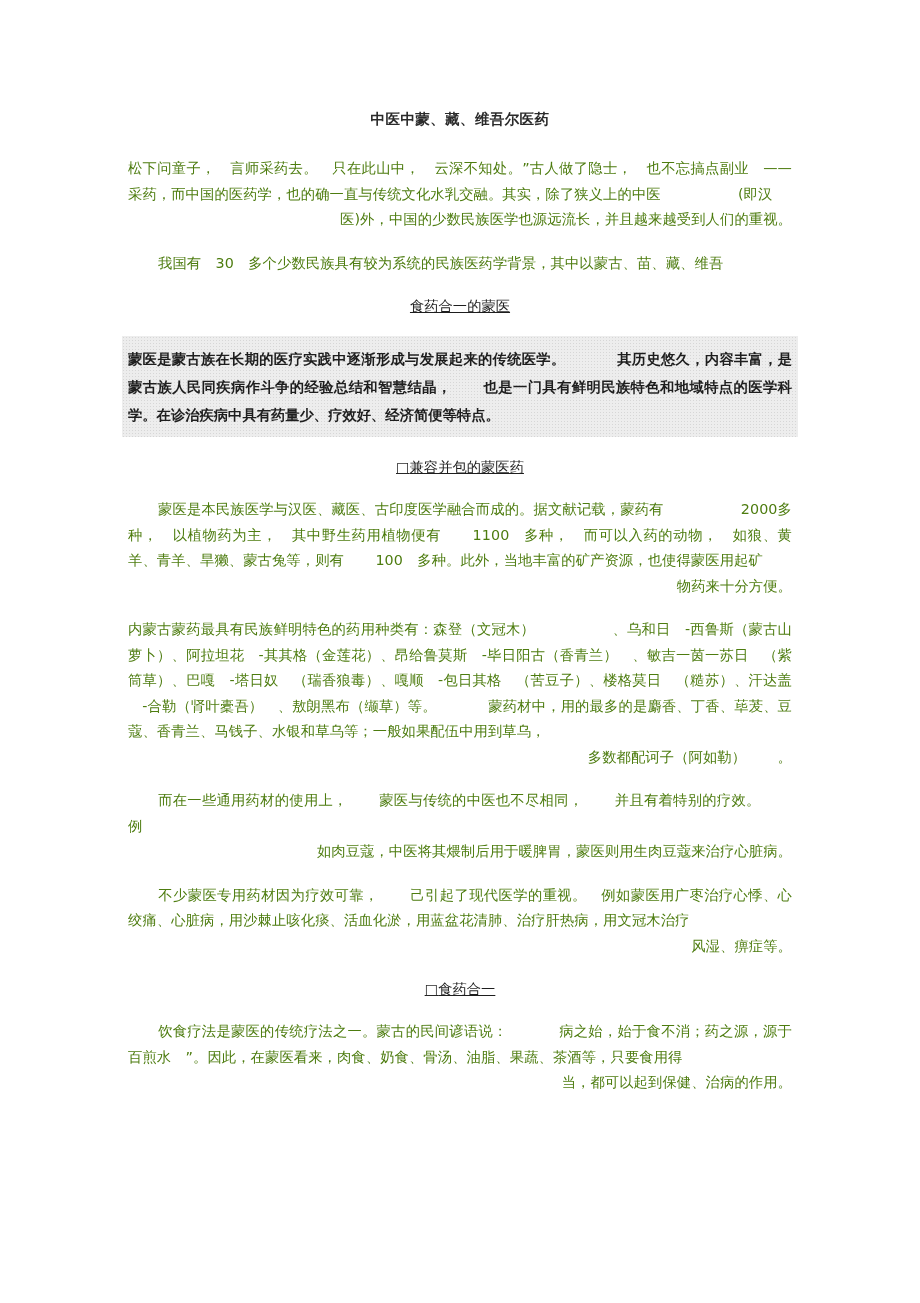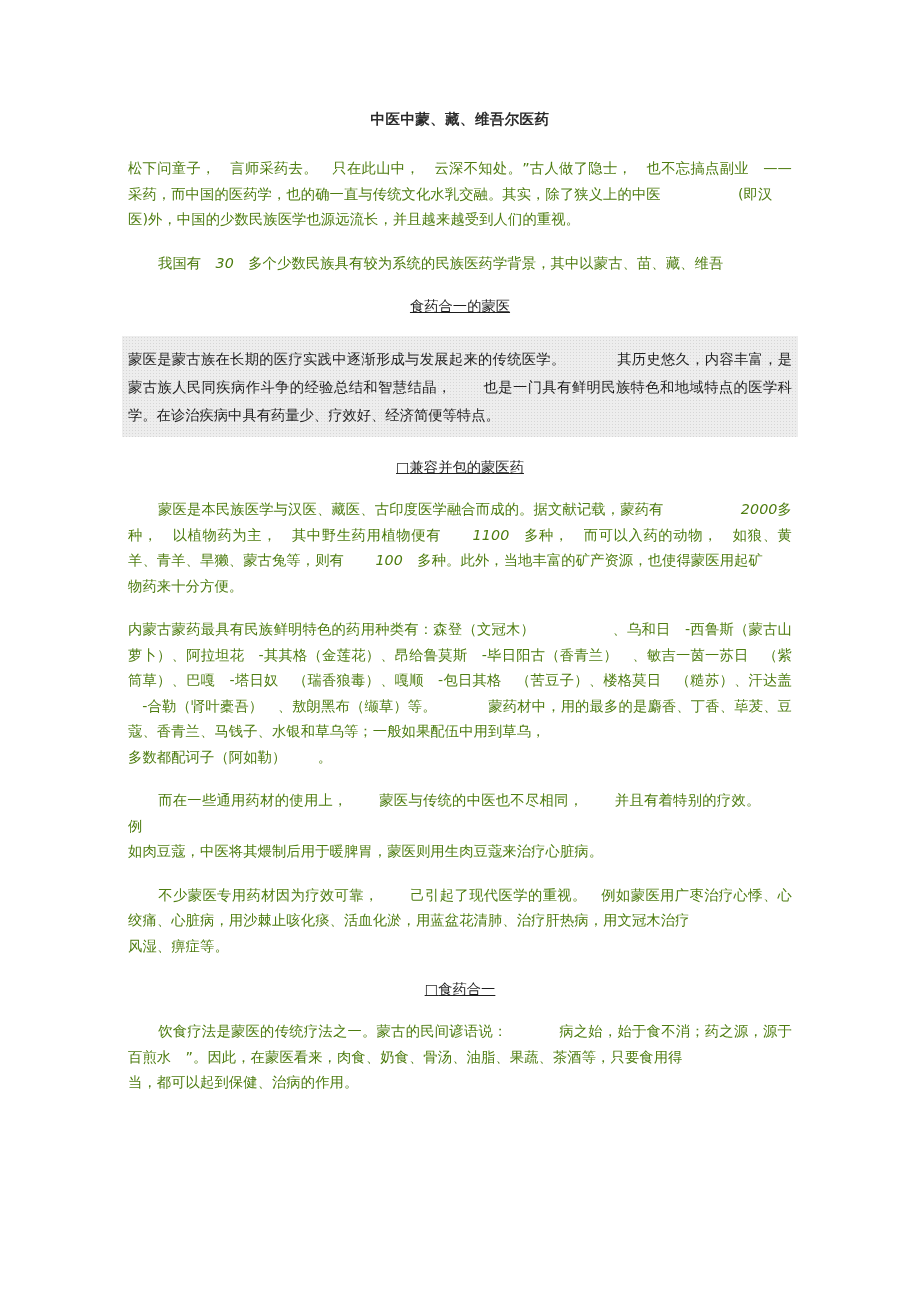--- a/index.html
+++ b/index.html
@@ -61,38 +61,39 @@
       radial-gradient(#dedede 0.5px, transparent 0.6px);
     background-size: 3px 3px, 4px 4px;
     background-position: 0 0, 2px 2px;
     padding: 9px 6px 8px 6px;
     margin: 0 -6px 18px -6px;
     font-size: 14.3px;
     line-height: 28px;
     color: #1e1e1e;
     text-align: justify;
     text-justify: inter-ideograph;
+    font-weight: bold;
   }
 
   .indent2 { display: inline-block; width: 2.1em; }
   .gapS { display: inline-block; width: 1.0em; }
   .gapM { display: inline-block; width: 2.2em; }
   .gapL { display: inline-block; width: 3.6em; }
   .gapXL { display: inline-block; width: 5.4em; }
 
-  .nowrapnum { white-space: nowrap; font-style: italic; }
+  .nowrapnum { white-space: nowrap; }
 
   .boxglyph {
     font-family: "DejaVu Sans", sans-serif;
     color: #2b2b2b;
   }
 
   .center-line {
     display: block;
-    text-align: left;
+    text-align: right;
   }
 </style>
 </head>
 <body>
 
 <div class="page">
 
   <h1 class="doc-title">中医中蒙、藏、维吾尔医药</h1>
 
   <p class="para">

